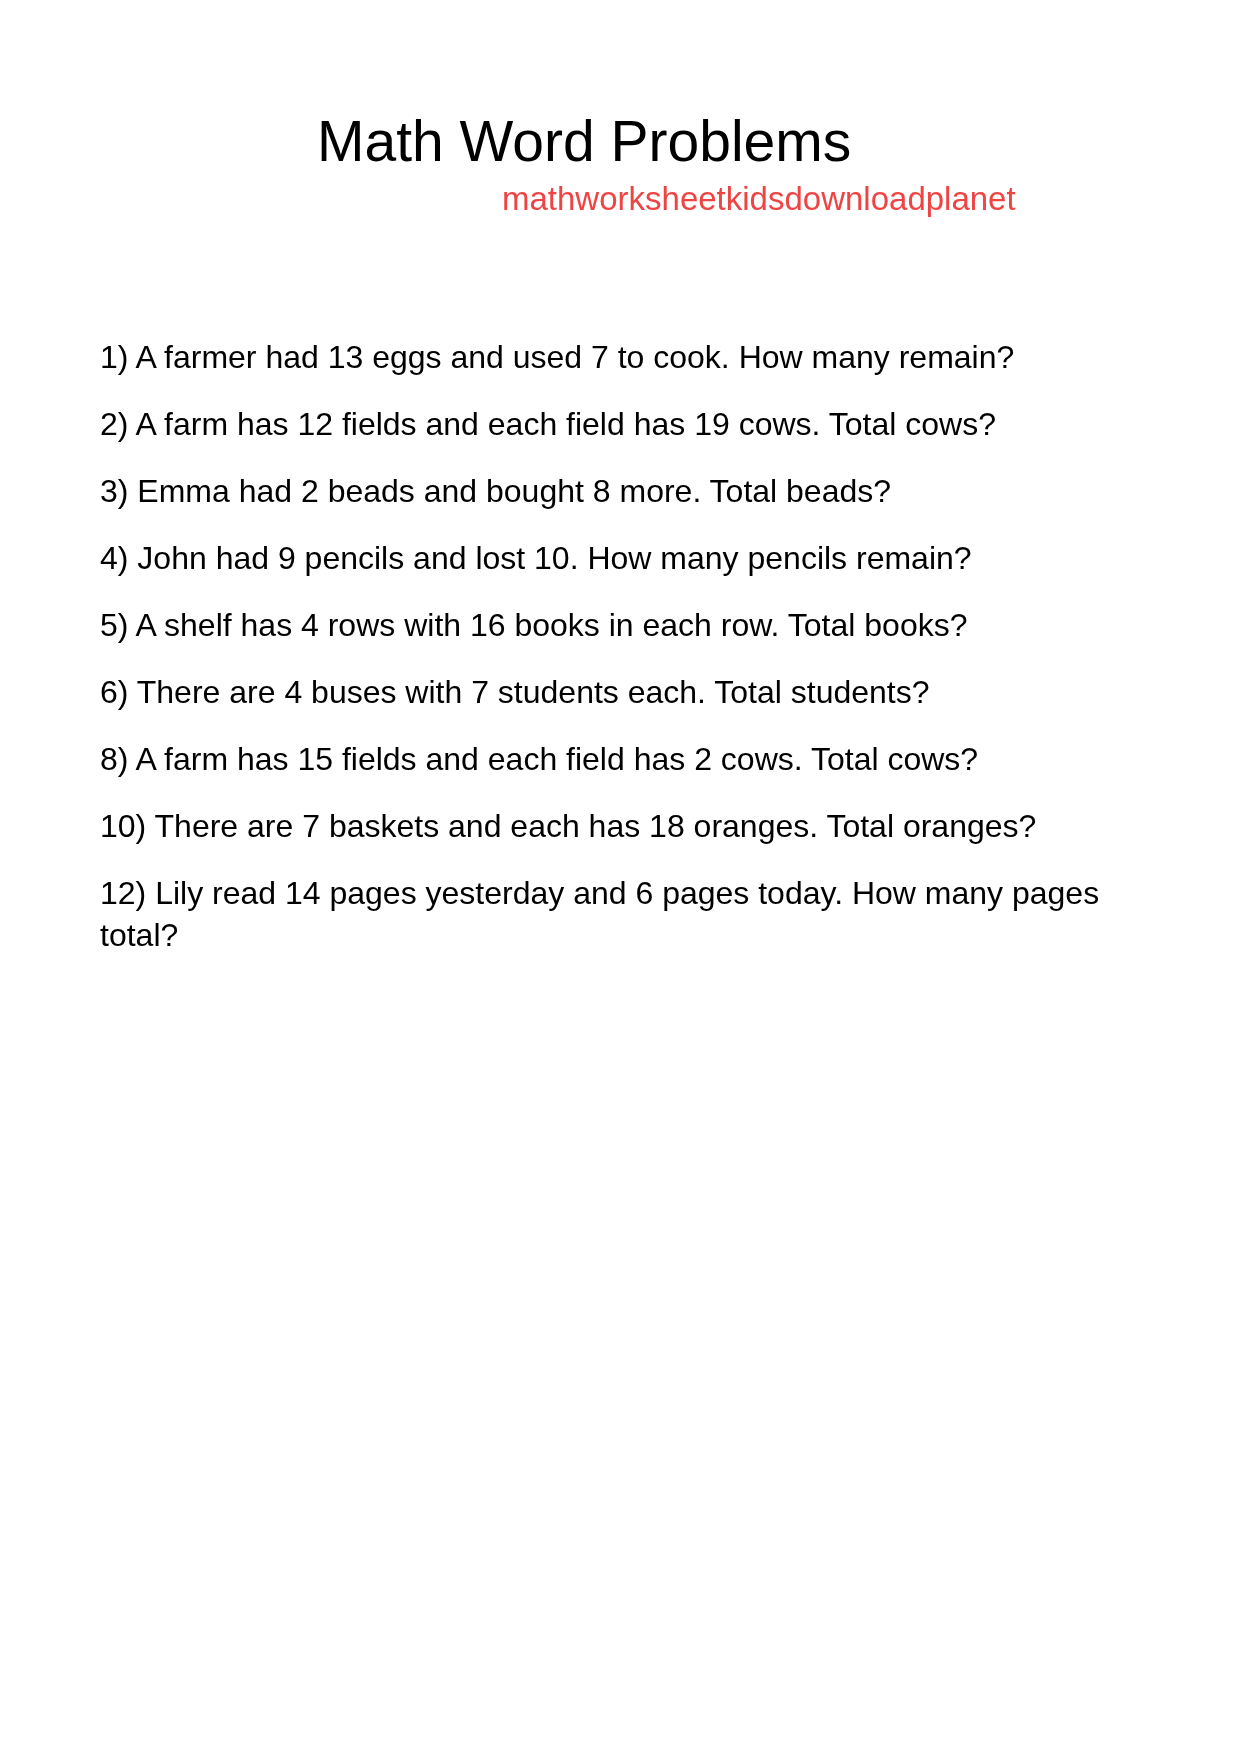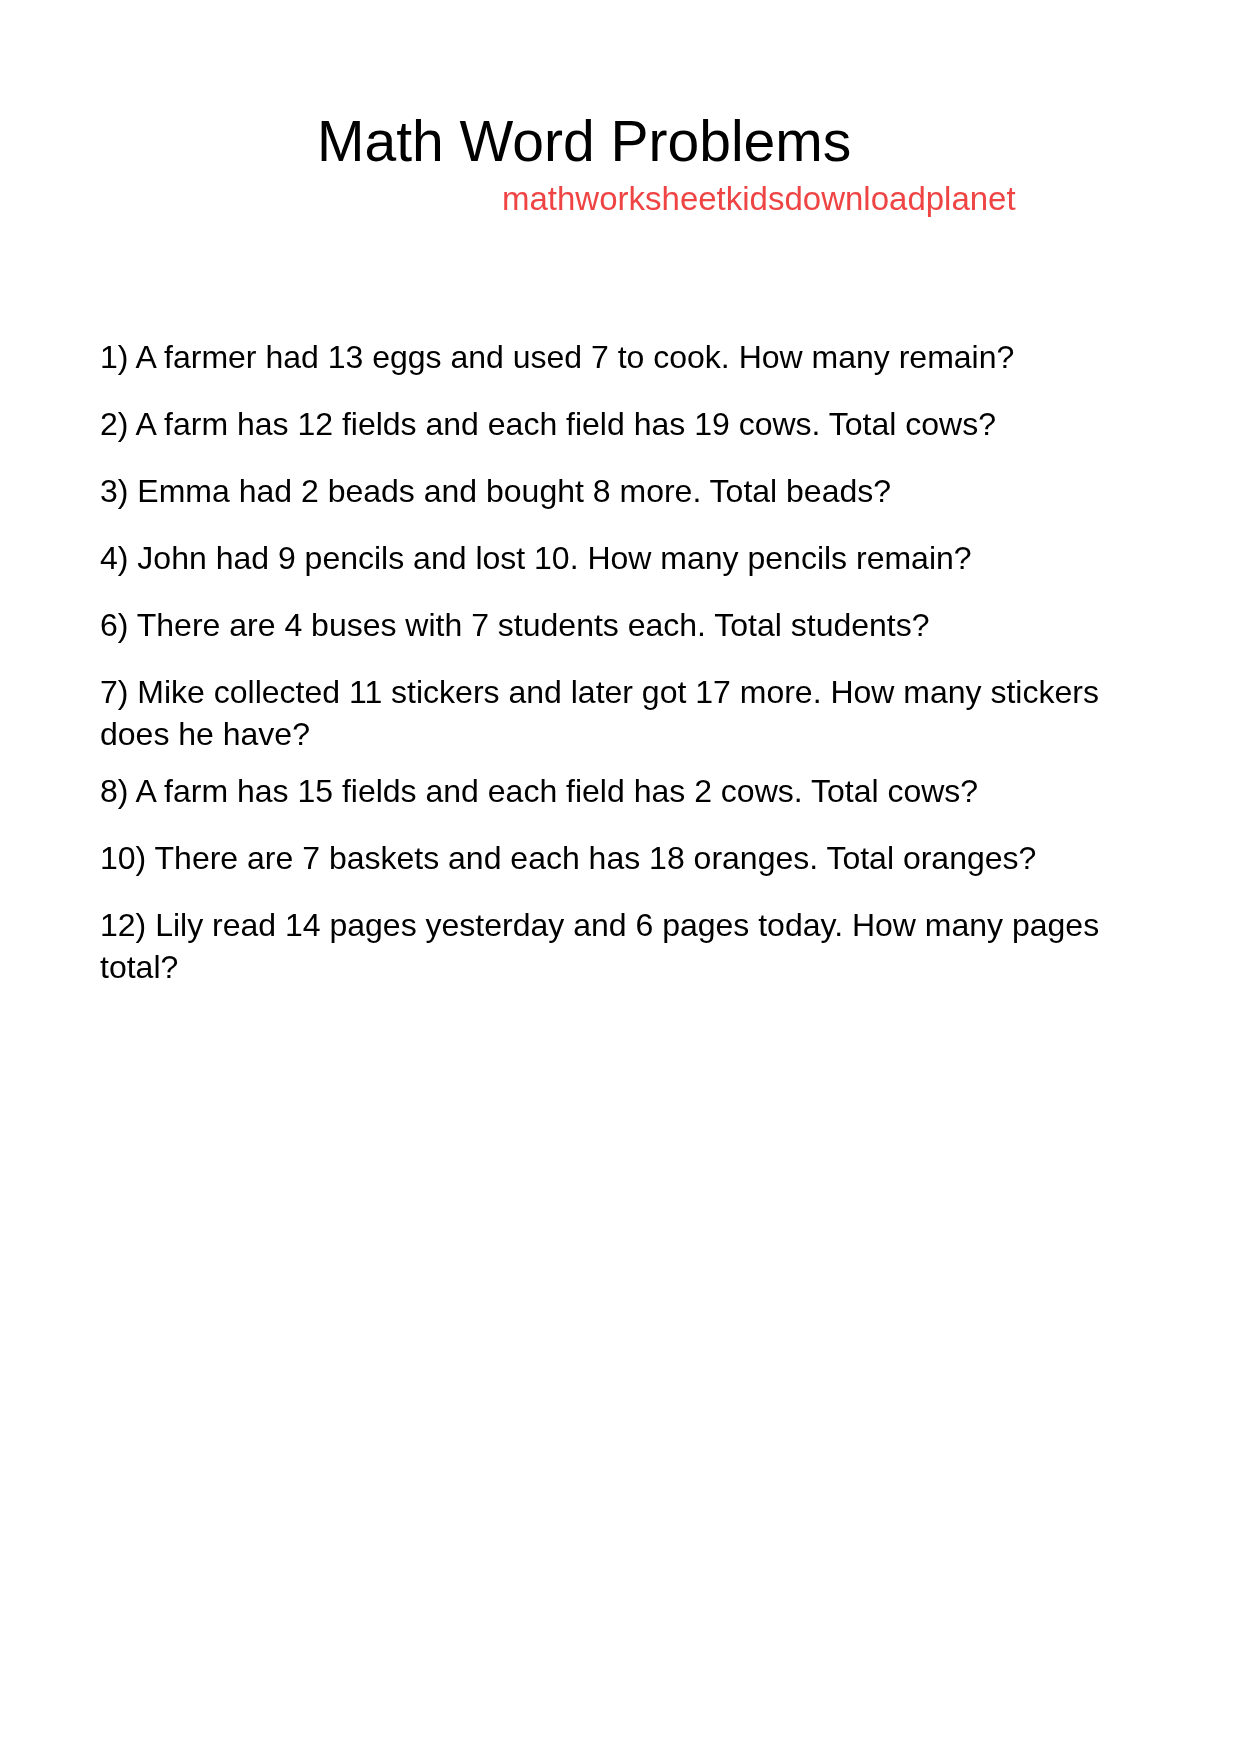--- a/index.html
+++ b/index.html
@@ -18,19 +18,19 @@
 
 <div>
   <h1 class="title" style="margin:17px;font-weight:normal;">Math Word Problems</h1>
   <div class="subtitle">mathworksheetkidsdownloadplanet</div>
 
   <ol class="problems">
     <li class="problem">1) A farmer had 13 eggs and used 7 to cook. How many remain?</li>
     <li class="problem">2) A farm has 12 fields and each field has 19 cows. Total cows?</li>
     <li class="problem">3) Emma had 2 beads and bought 8 more. Total beads?</li>
     <li class="problem">4) John had 9 pencils and lost 10. How many pencils remain?</li>
+    <li class="problem">5) A shelf has 4 rows with 16 books in each row. Total books?</li>
     <li class="problem">6) There are 4 buses with 7 students each. Total students?</li>
-    <li class="problem" style="margin-bottom:15px;">7) Mike collected 11 stickers and later got 17 more. How many stickers does he have?</li>
     <li class="problem">8) A farm has 15 fields and each field has 2 cows. Total cows?</li>
     <li class="problem">10) There are 7 baskets and each has 18 oranges. Total oranges?</li>
     <li class="problem">12) Lily read 14 pages yesterday and 6 pages today. How many pages total?</li>
   </ol>
 </div>
 
 </body></html>

